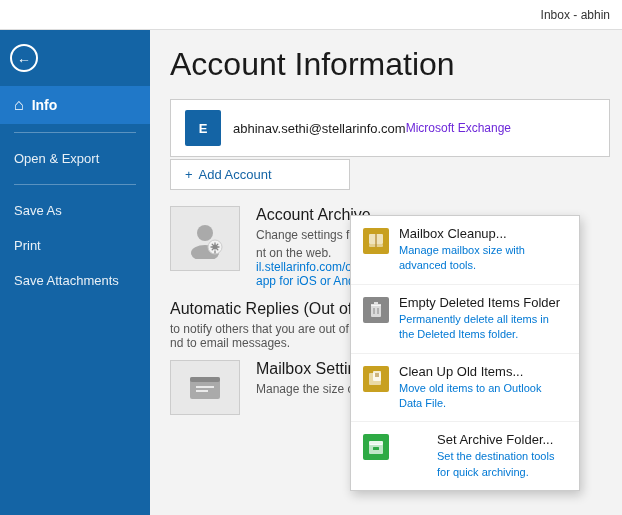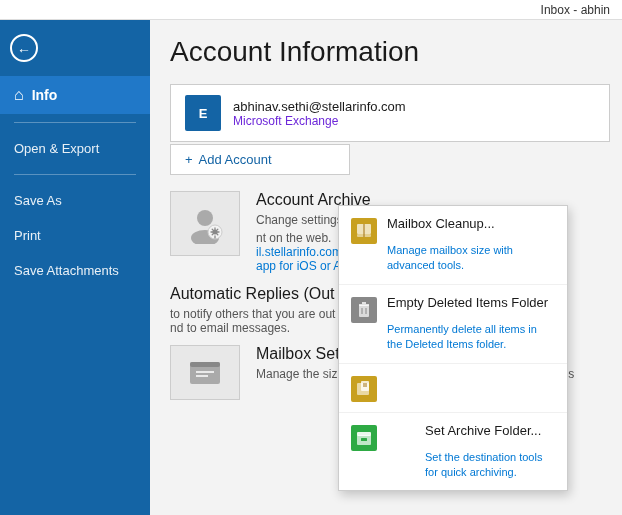--- a/index.html
+++ b/index.html
@@ -1,21 +1,21 @@
 <!DOCTYPE html>
 <html><head>
   <meta charset="utf-8">
   <style>
     * { margin: 0; padding: 0; box-sizing: border-box; }
     body { font-family: 'Segoe UI', Arial, sans-serif; width: 622px; height: 515px; overflow: hidden; background: #f3f3f3; display: flex; flex-direction: column; }
 
     
     .top-bar {
       background: #fff;
-      height: 20px;
+      height: 30px;
       display: flex;
       align-items: center;
       justify-content: flex-end;
       padding-right: 12px;
       font-size: 12px;
       color: #333;
       border-bottom: 1px solid #ddd;
     }
 
     .main-container {
@@ -87,21 +87,21 @@
       background: #f3f3f3;
       overflow: hidden;
       position: relative;
     }
 
     .content-inner {
       padding: 16px 20px;
     }
 
     .page-title {
-      font-size: 28px;
+      font-size: 32px;
       font-weight: 300;
       color: #1a1a1a;
       margin-bottom: 16px;
     }
 
     
     .account-card {
       background: #fff;
       border: 1px solid #ccc;
       display: flex;
@@ -119,21 +119,21 @@
       display: flex;
       align-items: center;
       justify-content: center;
       color: #fff;
       font-size: 13px;
       font-weight: bold;
       border-radius: 2px;
       flex-shrink: 0;
     }
 
-    .account-info { display: flex; flex-direction: column; }
+    .account-info { display: flex; flex-direction: row; }
     .account-email { font-size: 13px; color: #1a1a1a; }
     .account-type { font-size: 12px; color: #6d28d9; }
 
     
     .add-account-btn {
       display: flex;
       align-items: center;
       gap: 6px;
       padding: 7px 14px;
       border: 1px solid #ccc;
@@ -164,21 +164,21 @@
       flex-shrink: 0;
     }
 
     .section-content { display: flex; flex-direction: column; }
     .section-title { font-size: 16px; color: #1a1a1a; margin-bottom: 4px; }
     .section-desc { font-size: 12px; color: #555; }
 
     
     .dropdown-overlay {
       position: absolute;
-      left: 188px;
+      left: 200px;
       top: 185px;
       width: 230px;
       background: #fff;
       border: 1px solid #ccc;
       box-shadow: 2px 4px 10px rgba(0,0,0,0.2);
       z-index: 100;
     }
 
     .dropdown-item {
       display: flex;
@@ -195,21 +195,21 @@
       height: 28px;
       flex-shrink: 0;
       display: flex;
       align-items: center;
       justify-content: center;
       margin-top: 2px;
     }
 
     .dropdown-item-text { display: flex; flex-direction: column; }
     .dropdown-item-title { font-size: 13px; color: #1a1a1a; font-weight: 500; }
-    .dropdown-item-desc { font-size: 11px; color: #0078d4; line-height: 1.4; margin-top: 12px; }
+    .dropdown-item-desc { font-size: 11px; color: #0078d4; line-height: 1.4; margin-top: 2px; }
 
     
     .bottom-section {
       display: flex;
       align-items: flex-start;
       gap: 16px;
       margin-top: 8px;
     }
 
     .bottom-icon-box {
@@ -377,20 +377,24 @@
 
       <div class="dropdown-item">
         <div class="dropdown-item-icon icon-cleanup-old">
           <svg width="20" height="20" viewBox="0 0 20 20">
             <rect x="3" y="4" width="12" height="12" rx="1" fill="#fff" opacity="0.6"></rect>
             <rect x="7" y="2" width="8" height="10" rx="1" fill="#fff" opacity="0.8"></rect>
             <line x1="9" y1="5" x2="13" y2="5" stroke="#a07010" stroke-width="1"></line>
             <line x1="9" y1="7" x2="13" y2="7" stroke="#a07010" stroke-width="1"></line>
           </svg>
         </div>
+        <div class="dropdown-item-text">
+          <span class="dropdown-item-title">Clean Up Old Items...</span>
+          <span class="dropdown-item-desc">Move old items to an Outlook Data File.</span>
+        </div>
       </div>
 
       <div class="dropdown-item">
         <div class="dropdown-item-icon icon-archive">
           <svg width="20" height="20" viewBox="0 0 20 20">
             <rect x="3" y="7" width="14" height="10" rx="1" fill="#fff" opacity="0.7"></rect>
             <rect x="3" y="4" width="14" height="4" rx="1" fill="#fff" opacity="0.9"></rect>
             <rect x="7" y="10" width="6" height="3" rx="0.5" fill="#2eaa44"></rect>
           </svg>
         </div>

